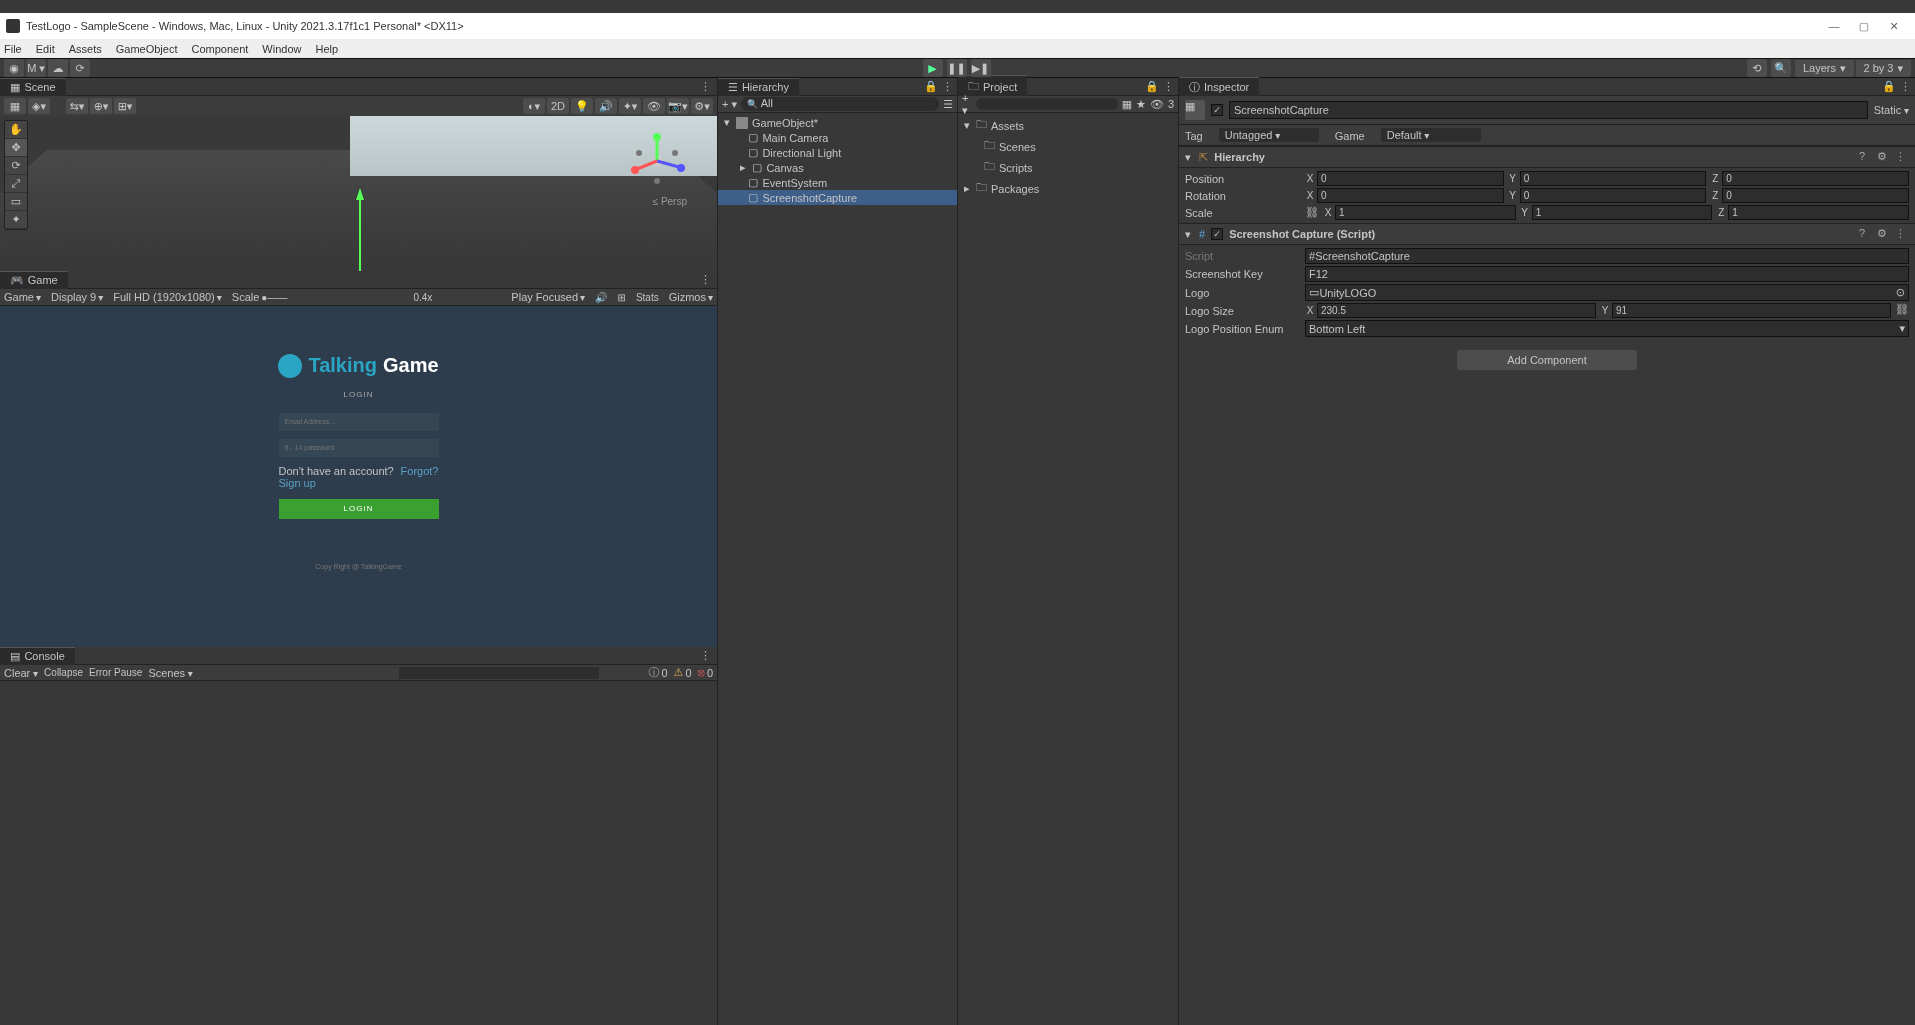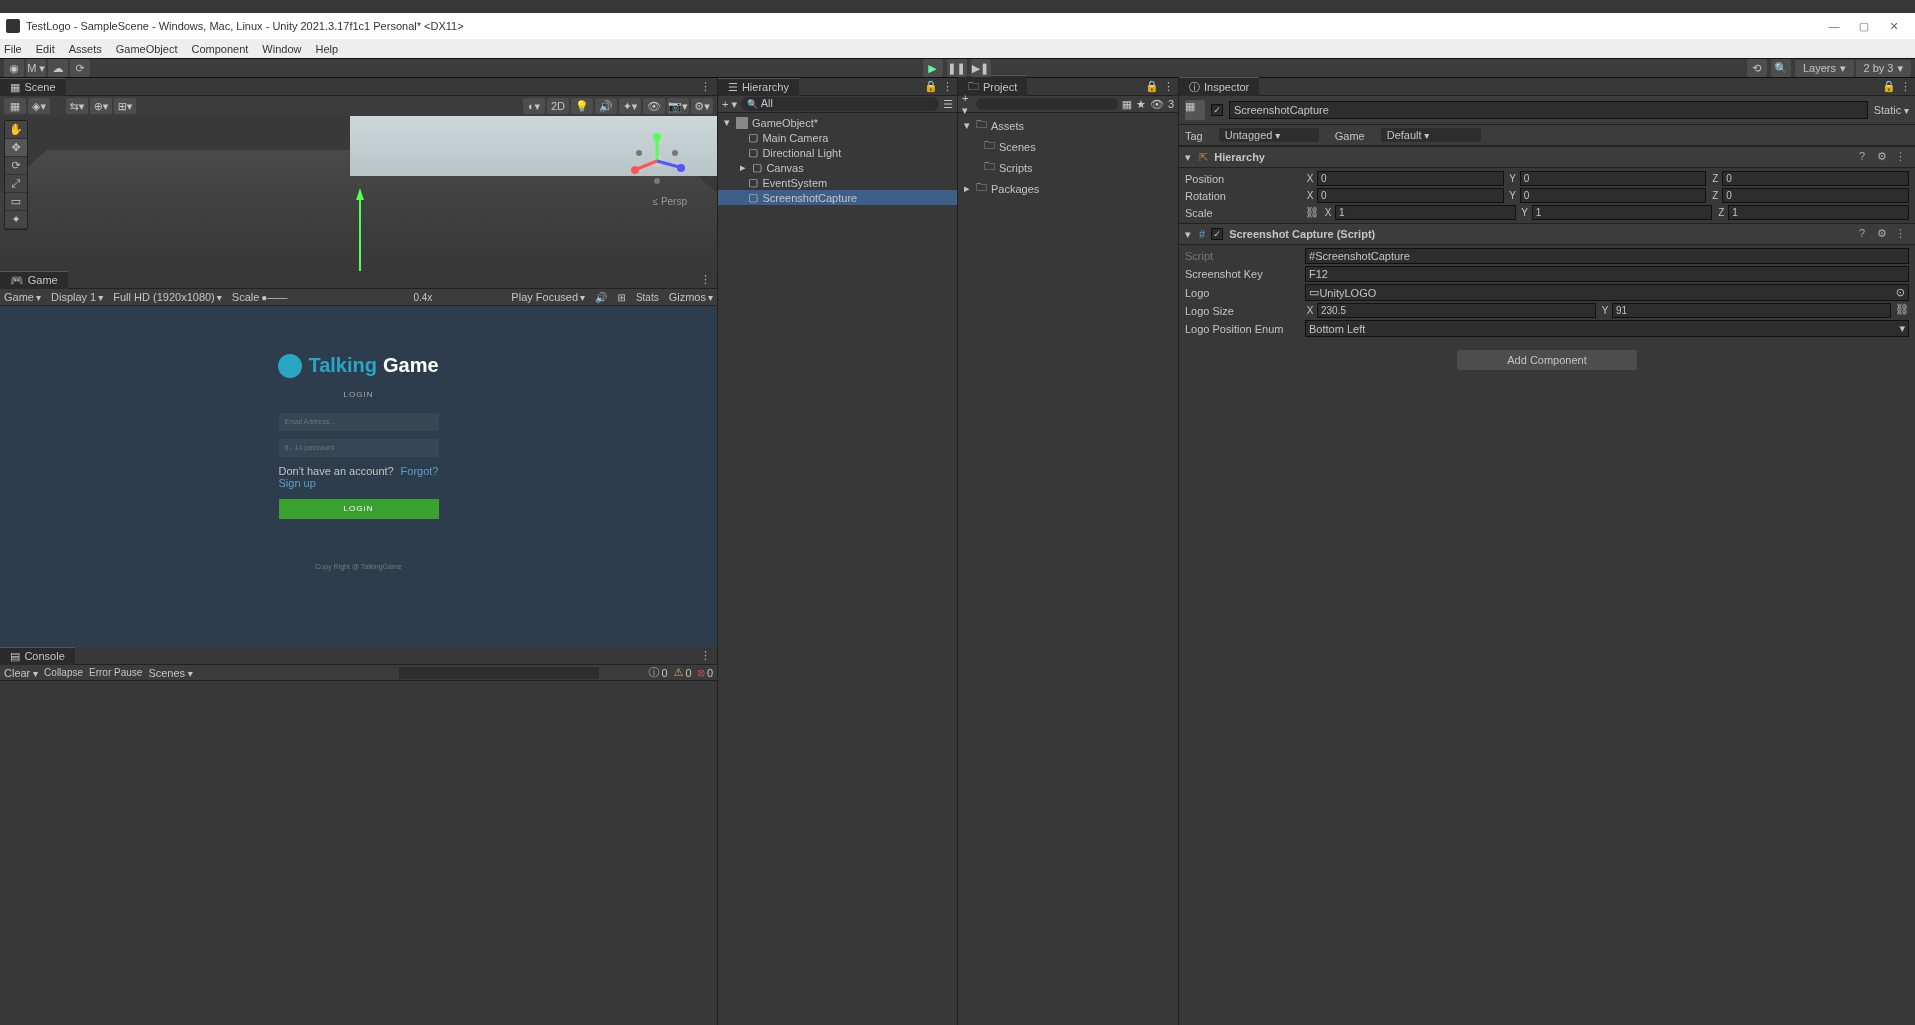--- a/index.html
+++ b/index.html
@@ -231,21 +231,21 @@
     <div class="game-panel">
       <div class="panel-tab">
         <div class="tab">
             <span>🎮</span>
             <span>Game</span>
           </div>
         <div class="dots">⋮</div>
       </div>
       <div class="game-toolbar">
         <div class="item"><span>Game</span> ▾</div>
-        <div class="item"><span>Display 1</span> ▾</div>
+        <div class="item"><span>Display 9</span> ▾</div>
         <div class="item"><span>Full HD (1920x1080)</span> ▾</div>
         <div class="item"><span>Scale</span> ●——</div>
         <div class="item" style="margin-left:116px;">0.4x</div>
         <div style="flex:1"></div>
         <div class="item"><span>Play Focused</span> ▾</div>
         <div class="item">🔊</div>
         <div class="item">⊞</div>
         <div class="item">Stats</div>
         <div class="item"><span>Gizmos</span> ▾</div>
       </div>

